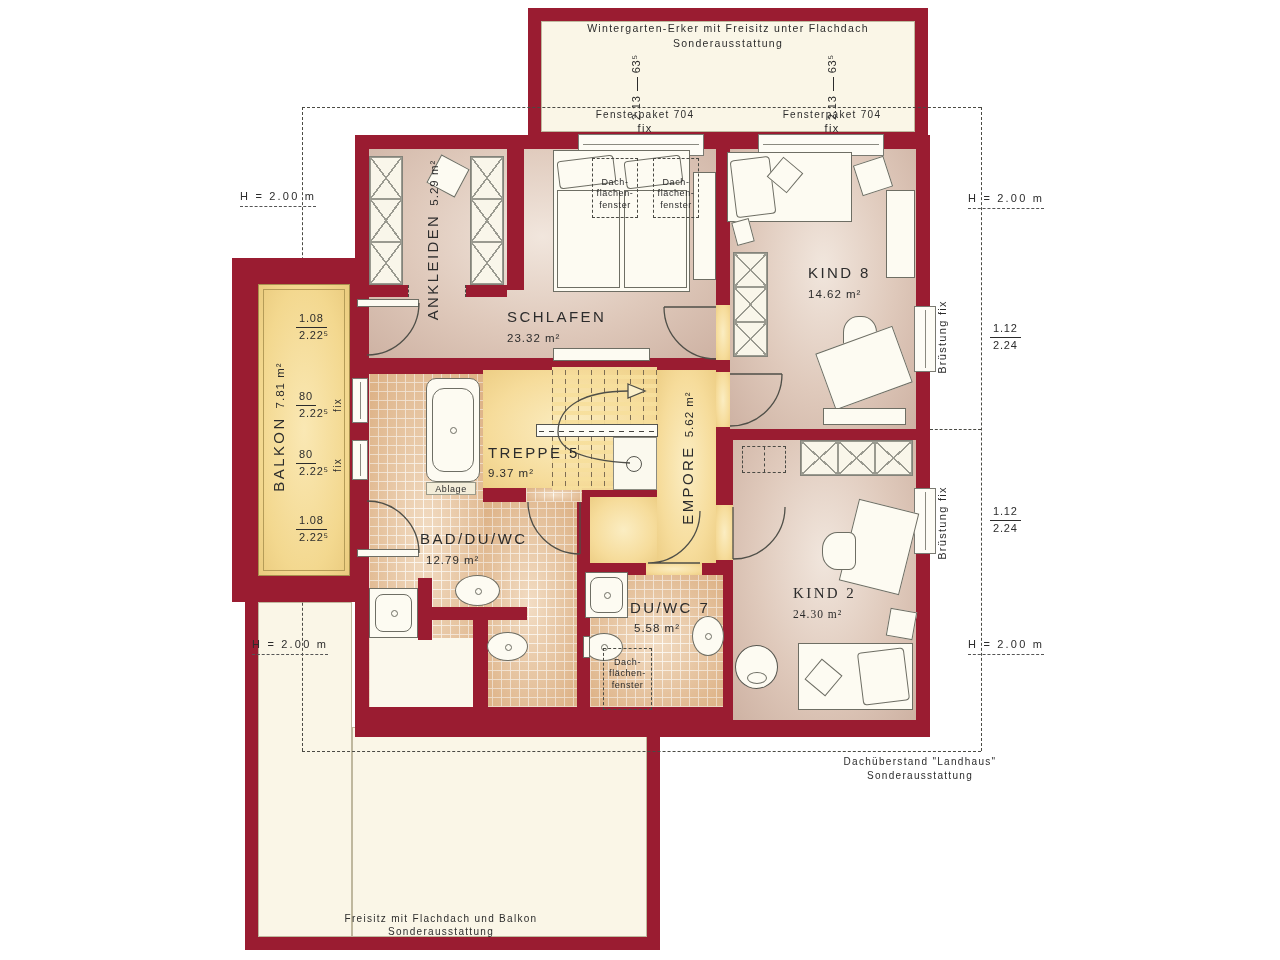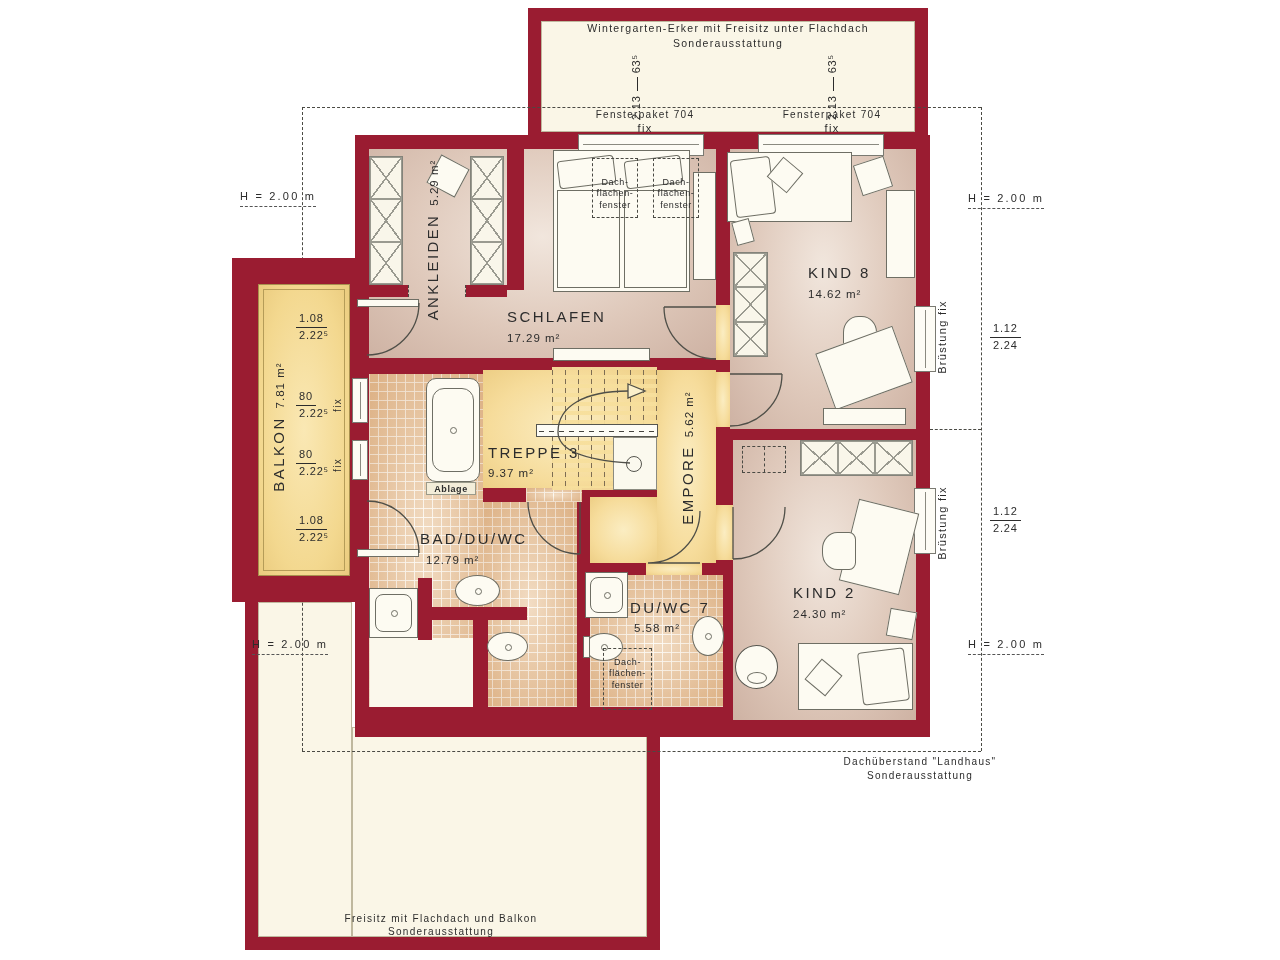--- a/index.html
+++ b/index.html
@@ -173,21 +173,21 @@
   <div class="a furn" style="left:888px;top:610px;width:27px;height:28px;transform:rotate(10deg);"></div>
   <div class="a furn" style="left:798px;top:643px;width:115px;height:67px;"></div>
   <div class="a furn pillow" style="left:860px;top:650px;width:47px;height:53px;"></div>
   <div class="a furn" style="left:810px;top:664px;width:27px;height:27px;transform:rotate(40deg);"></div>
   <div class="a furn circ" style="left:735px;top:645px;width:43px;height:44px;">
       <div class="a furn oval" style="left:11px;top:26px;width:20px;height:12px;"></div>
     </div>
 
   <div class="a furn" style="left:426px;top:378px;width:54px;height:104px;border-radius:10px;"></div>
   <div class="a furn dot" style="left:432px;top:388px;width:42px;height:84px;border-radius:12px;"></div>
-  <div class="a" style="left:426px;top:482px;width:50px;height:13px;background:#F3EDD9;border:1px solid #9a9a8a;font-weight:bold;">
+  <div class="a" style="left:426px;top:482px;width:50px;height:13px;background:#F3EDD9;border:1px solid #9a9a8a;">
     <div class="t ann9 ctr" style="margin-top:1px;">Ablage</div>
   </div>
   <div class="a furn oval dot" style="left:455px;top:575px;width:45px;height:31px;"></div>
   <div class="a furn oval dot" style="left:487px;top:632px;width:41px;height:29px;"></div>
   <div class="a furn" style="left:369px;top:588px;width:49px;height:50px;"></div>
   <div class="a furn dot" style="left:375px;top:594px;width:37px;height:38px;border-radius:8px;"></div>
 
   <div class="a furn" style="left:585px;top:572px;width:43px;height:46px;"></div>
   <div class="a furn dot" style="left:590px;top:577px;width:33px;height:36px;border-radius:8px;"></div>
   <div class="a furn oval dot" style="left:585px;top:633px;width:38px;height:28px;"></div>
@@ -222,38 +222,38 @@
   </svg>
 
   <div class="a t room rot" style="left:368px;top:223px;width:130px;height:34px;">
     <div style="display:flex;gap:8px;align-items:baseline;">
       <span>ANKLEIDEN</span>
       <span class="area">5.29 m²</span>
     </div>
   </div>
   <div class="a t" style="left:507px;top:308px;">
     <div class="room">SCHLAFEN</div>
-    <div class="area" style="margin-top:4px;">17.29 m²</div>
+    <div class="area" style="margin-top:4px;">23.32 m²</div>
   </div>
   <div class="a t" style="left:808px;top:264px;">
     <div class="room">KIND 8</div>
     <div class="area" style="margin-top:4px;">14.62 m²</div>
   </div>
-  <div class="a t" style="left:793px;top:584px;">
+  <div class="a t" style="left:793px;top:584px;font-family:Liberation Serif, serif;">
     <div class="room">KIND 2</div>
     <div class="area" style="margin-top:4px;">24.30 m²</div>
   </div>
   <div class="a t room rot" style="left:204px;top:410px;width:150px;height:34px;">
     <div style="display:flex;gap:8px;align-items:baseline;">
       <span>BALKON</span>
       <span class="area">7.81 m²</span>
     </div>
   </div>
   <div class="a t" style="left:488px;top:444px;">
-    <div class="room">TREPPE 3</div>
+    <div class="room">TREPPE 5</div>
     <div class="area" style="margin-top:3px;">9.37 m²</div>
   </div>
   <div class="a t room rot" style="left:618px;top:442px;width:140px;height:32px;">
     <div style="display:flex;gap:8px;align-items:baseline;">
       <span>EMPORE</span>
       <span class="area">5.62 m²</span>
     </div>
   </div>
   <div class="a t" style="left:420px;top:530px;">
     <div class="room">BAD/DU/WC</div>

